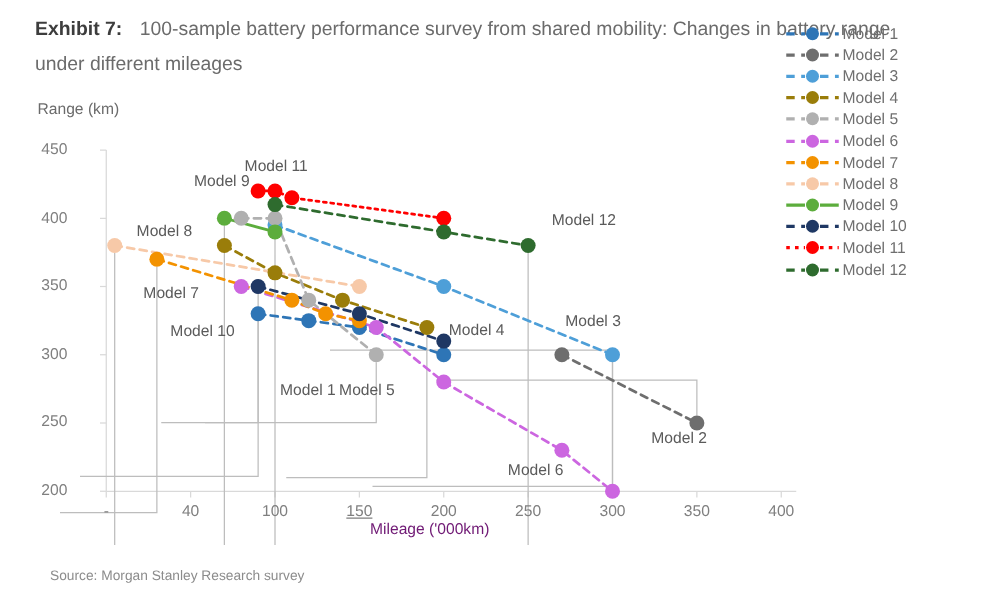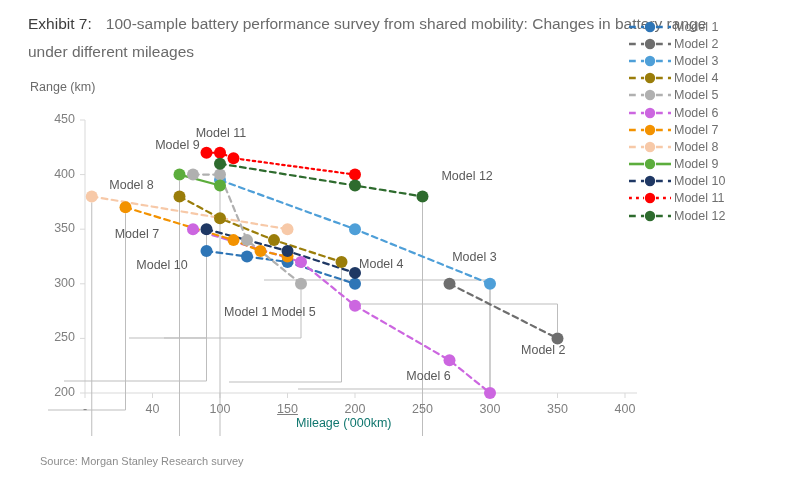--- a/index.html
+++ b/index.html
@@ -15,21 +15,21 @@
 
   
   #title-block {
     position: absolute;
     left: 28px; top: 10px; width: 700px;
     font-size: 15.5px;
     line-height: 28px;
     color: #6b6b6b;
   }
   #title-block .exhibit-label {
-    font-weight: normal;
+    font-weight: bold;
     color: #3d3d3d;
     margin-right: 14px;
   }
 
   
   #chart-area {
     position: absolute;
     left: 0; top: 66px;
     width: 681px; height: 370px;
   }
@@ -40,31 +40,31 @@
     position: absolute;
     left: 30px; top: 14px;
     font-size: 12.5px;
     color: #6b6b6b;
     white-space: nowrap;
   }
   #x-axis-title {
     position: absolute;
     left: 296px; top: 350px;
     font-size: 12.5px;
-    color: #0f766e;
+    color: #701a75;
     white-space: nowrap;
   }
 
   .tick-label {
     position: absolute;
     font-size: 12.5px;
     color: #7f7f7f;
     white-space: nowrap;
   }
-  .ytick { text-align: right; width: 42px; }
+  .ytick { width: 42px; }
   .xtick { text-align: center; width: 44px; }
 
   .series-label {
     position: absolute;
     font-size: 12.5px;
     color: #5a5a5a;
     white-space: nowrap;
   }
 
   

